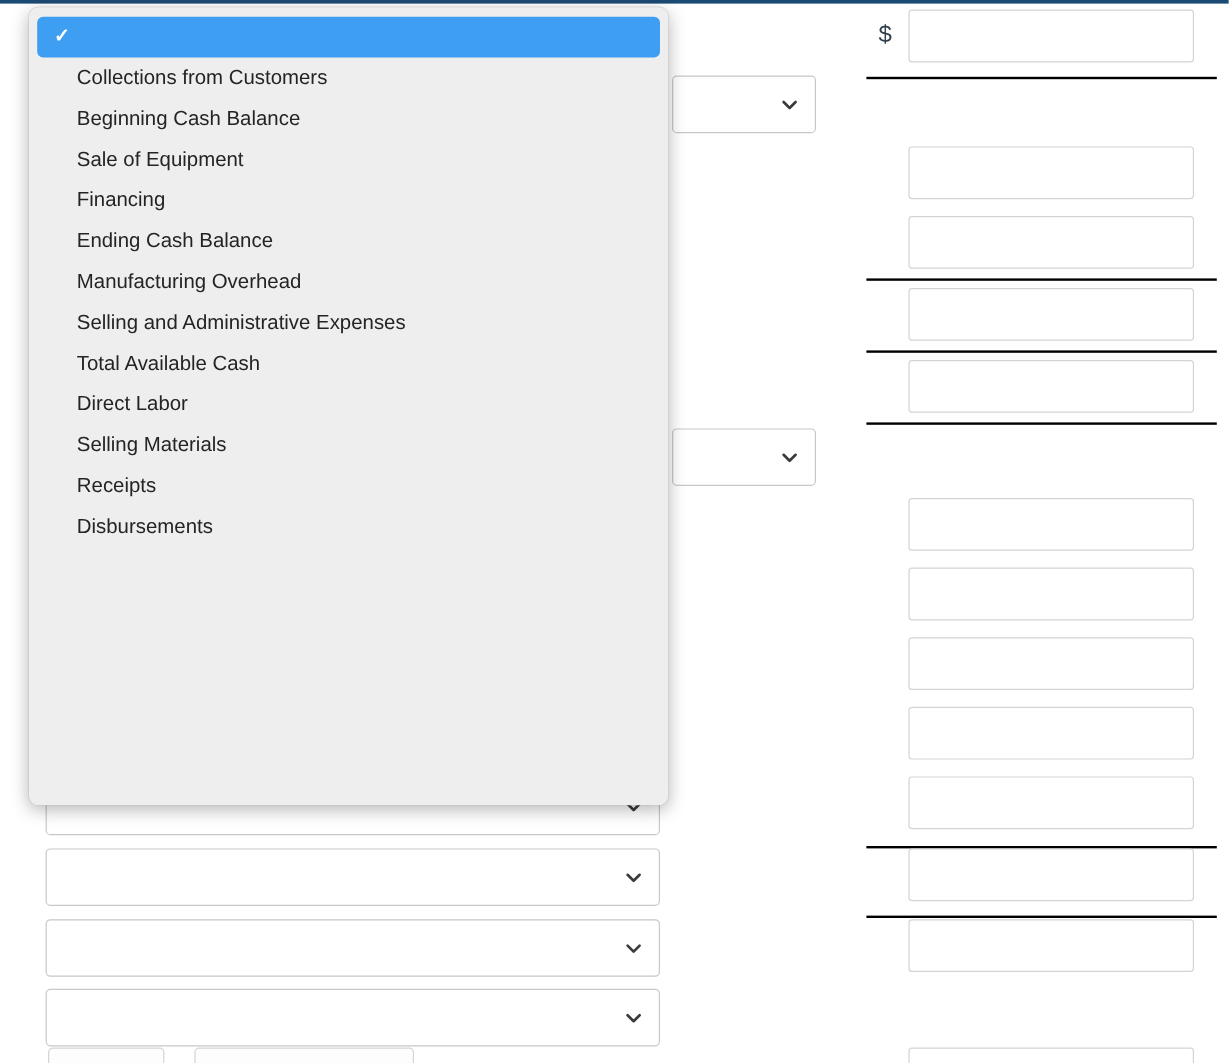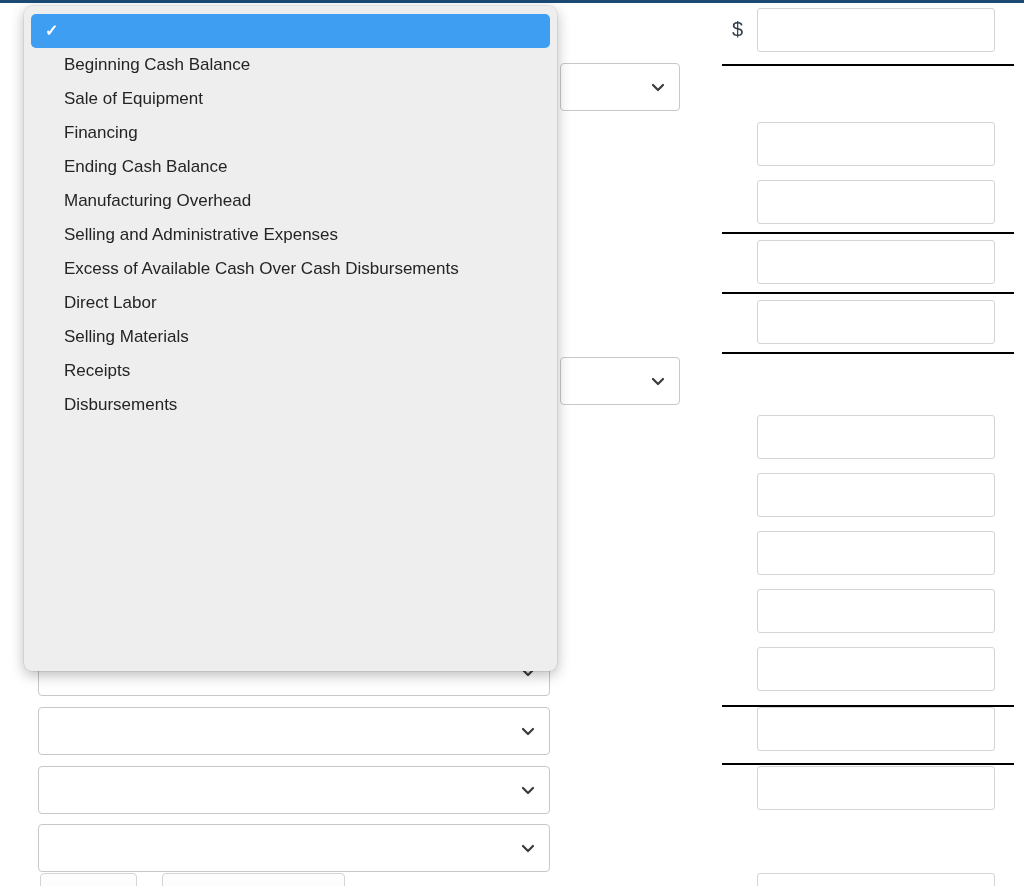--- a/index.html
+++ b/index.html
@@ -211,27 +211,28 @@
   <div class="amount-input" style="top:766px;"></div>
 
   <div class="amount-input" style="top:873px;"></div>
 
   <div class="bottom-box" style="left:40px; top:873px; width:97px;"></div>
   <div class="bottom-box" style="left:162px; top:873px; width:183px;"></div>
 
   <div class="dropdown-popup">
     <div id="dd-list">
         <div class="dd-option selected"><span class="dd-check">✓</span><span></span></div>
+        <div class="dd-option"><span>Collections from Customers</span></div>
         <div class="dd-option"><span>Beginning Cash Balance</span></div>
         <div class="dd-option"><span>Sale of Equipment</span></div>
         <div class="dd-option"><span>Financing</span></div>
         <div class="dd-option"><span>Ending Cash Balance</span></div>
         <div class="dd-option"><span>Manufacturing Overhead</span></div>
         <div class="dd-option"><span>Selling and Administrative Expenses</span></div>
-        <div class="dd-option"><span>Excess of Available Cash Over Cash Disbursements</span></div>
+        <div class="dd-option"><span>Total Available Cash</span></div>
         <div class="dd-option"><span>Direct Labor</span></div>
         <div class="dd-option"><span>Selling Materials</span></div>
         <div class="dd-option"><span>Receipts</span></div>
         <div class="dd-option"><span>Disbursements</span></div>
       </div>
   </div>
 
 </div>
 
 </body></html>

